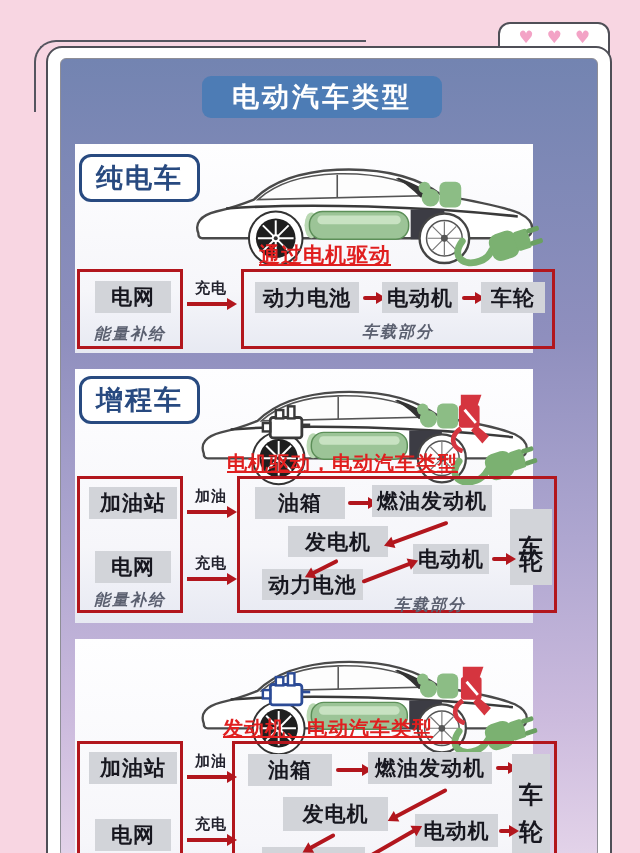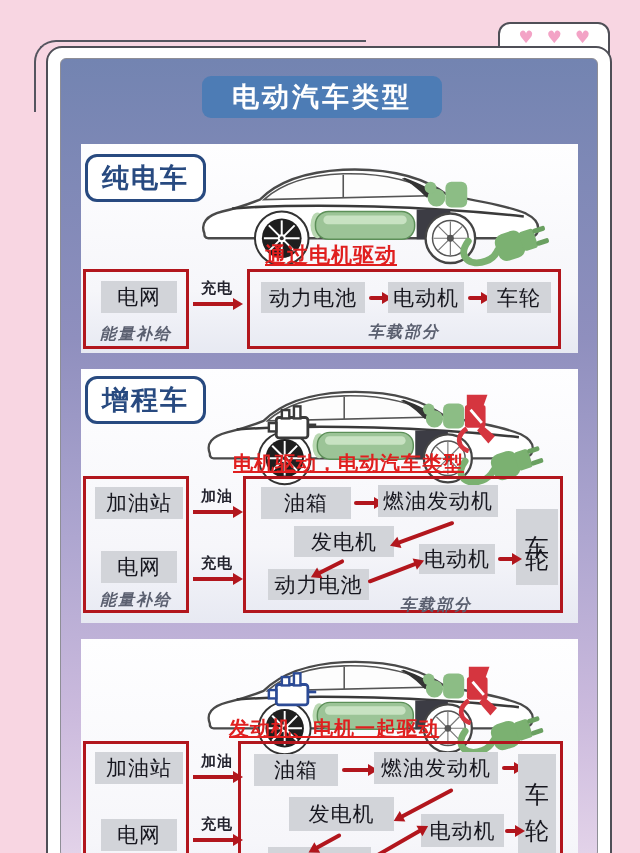--- a/index.html
+++ b/index.html
@@ -17,30 +17,30 @@
   
   .card{position:absolute;left:46px;top:46px;width:566px;height:830px;background:#ffffff;
         border:2.5px solid #4f4f57;border-radius:16px;box-sizing:border-box;}
   .panel{position:absolute;left:12px;top:10px;width:538px;height:800px;
          border:1.5px solid #8e8e96;border-radius:6px;box-sizing:border-box;
          background:linear-gradient(180deg,#7384b1 0%,#8f8fbe 35%,#aea6d0 60%,#cbbadd 82%,#e3d3e9 100%);}
   .title-badge{position:absolute;left:141px;top:17px;width:240px;height:42px;background:#4d7cb5;
                border-radius:9px;color:#ffffff;font-size:27px;font-weight:bold;letter-spacing:3px;
                display:flex;align-items:center;justify-content:center;}
   
-  .sec{position:absolute;left:20px;width:458px;background:linear-gradient(180deg,#fefeff 0%,#f6f6fa 70%,#e7e9f2 100%);padding-left:39px;}
+  .sec{position:absolute;left:14px;width:458px;background:linear-gradient(180deg,#fefeff 0%,#f6f6fa 70%,#e7e9f2 100%);}
   .sec1{top:85px;height:209px;}
   .sec2{top:310px;height:254px;}
   .sec3{top:580px;height:292px;}
   .sec-label{position:absolute;left:4px;border:3.5px solid #284a80;border-radius:12px;background:#ffffff;
              color:#284a80;font-size:27px;font-weight:bold;letter-spacing:2px;padding:3px 14px;}
   .caption{position:absolute;color:#e01f1f;font-size:21px;font-weight:800;letter-spacing:1px;white-space:nowrap;text-decoration:underline;}
   
   .redbox{position:absolute;border:3px solid #b2161d;box-sizing:border-box;background:transparent;}
-  .gnode{position:absolute;background:#d2d4d9;color:#17171f;font-weight:400;letter-spacing:1px;
+  .gnode{position:absolute;background:#d2d4d9;color:#17171f;font-weight:700;letter-spacing:1px;
          font-size:21px;display:flex;align-items:center;justify-content:center;box-sizing:border-box;}
   .vert{writing-mode:vertical-rl;text-orientation:upright;justify-content:flex-start;font-size:24px;}
   .sub-label{position:absolute;color:#5b6070;font-size:16px;font-weight:700;letter-spacing:2px;text-align:center;font-style:italic;}
   
   .arr{position:absolute;height:3.5px;background:#b2161d;border-radius:2px;transform-origin:left center;}
   .arr::after{content:"";position:absolute;right:-8px;top:50%;transform:translateY(-50%);
               border-left:10px solid #b2161d;border-top:6px solid transparent;border-bottom:6px solid transparent;}
   .flow-arrow{position:absolute;width:48px;}
   .fa-label{display:block;text-align:center;color:#23232e;font-size:15px;font-weight:800;letter-spacing:1px;margin-top:8px;}
   .fa-line{position:relative;display:block;width:42px;height:3.5px;margin:4px auto 0 0;background:#b2161d;}
@@ -209,21 +209,21 @@
       <section class="sec sec3">
         <svg class="car" style="left:112px;top:0;width:360px;height:120px">
             <use href="#sym-car"></use>
           </svg>
         <svg class="car" style="left:186px;top:30px;width:52px;height:44px;color:#2c4b96">
             <use href="#sym-engine"></use>
           </svg>
         <svg class="car" style="left:374px;top:24px;width:52px;height:62px">
             <use href="#sym-nozzle"></use>
           </svg>
-        <div class="caption" style="left:148px;top:76px;font-size:20px">发动机、电机一起驱动</div>
+        <div class="caption" style="left:148px;top:76px;font-size:20px">发动机、电动汽车类型</div>
 
         <div class="redbox" style="left:2px;top:102px;width:106px;height:188px">
           <div class="gnode" style="left:9px;top:8px;width:88px;height:32px">加油站</div>
           <div class="gnode" style="left:15px;top:75px;width:76px;height:32px">电网</div>
         </div>
 
         <div class="flow-arrow" style="left:112px;top:105px">
           <span class="fa-label">加油</span>
           <span class="fa-line"></span>
         </div>

